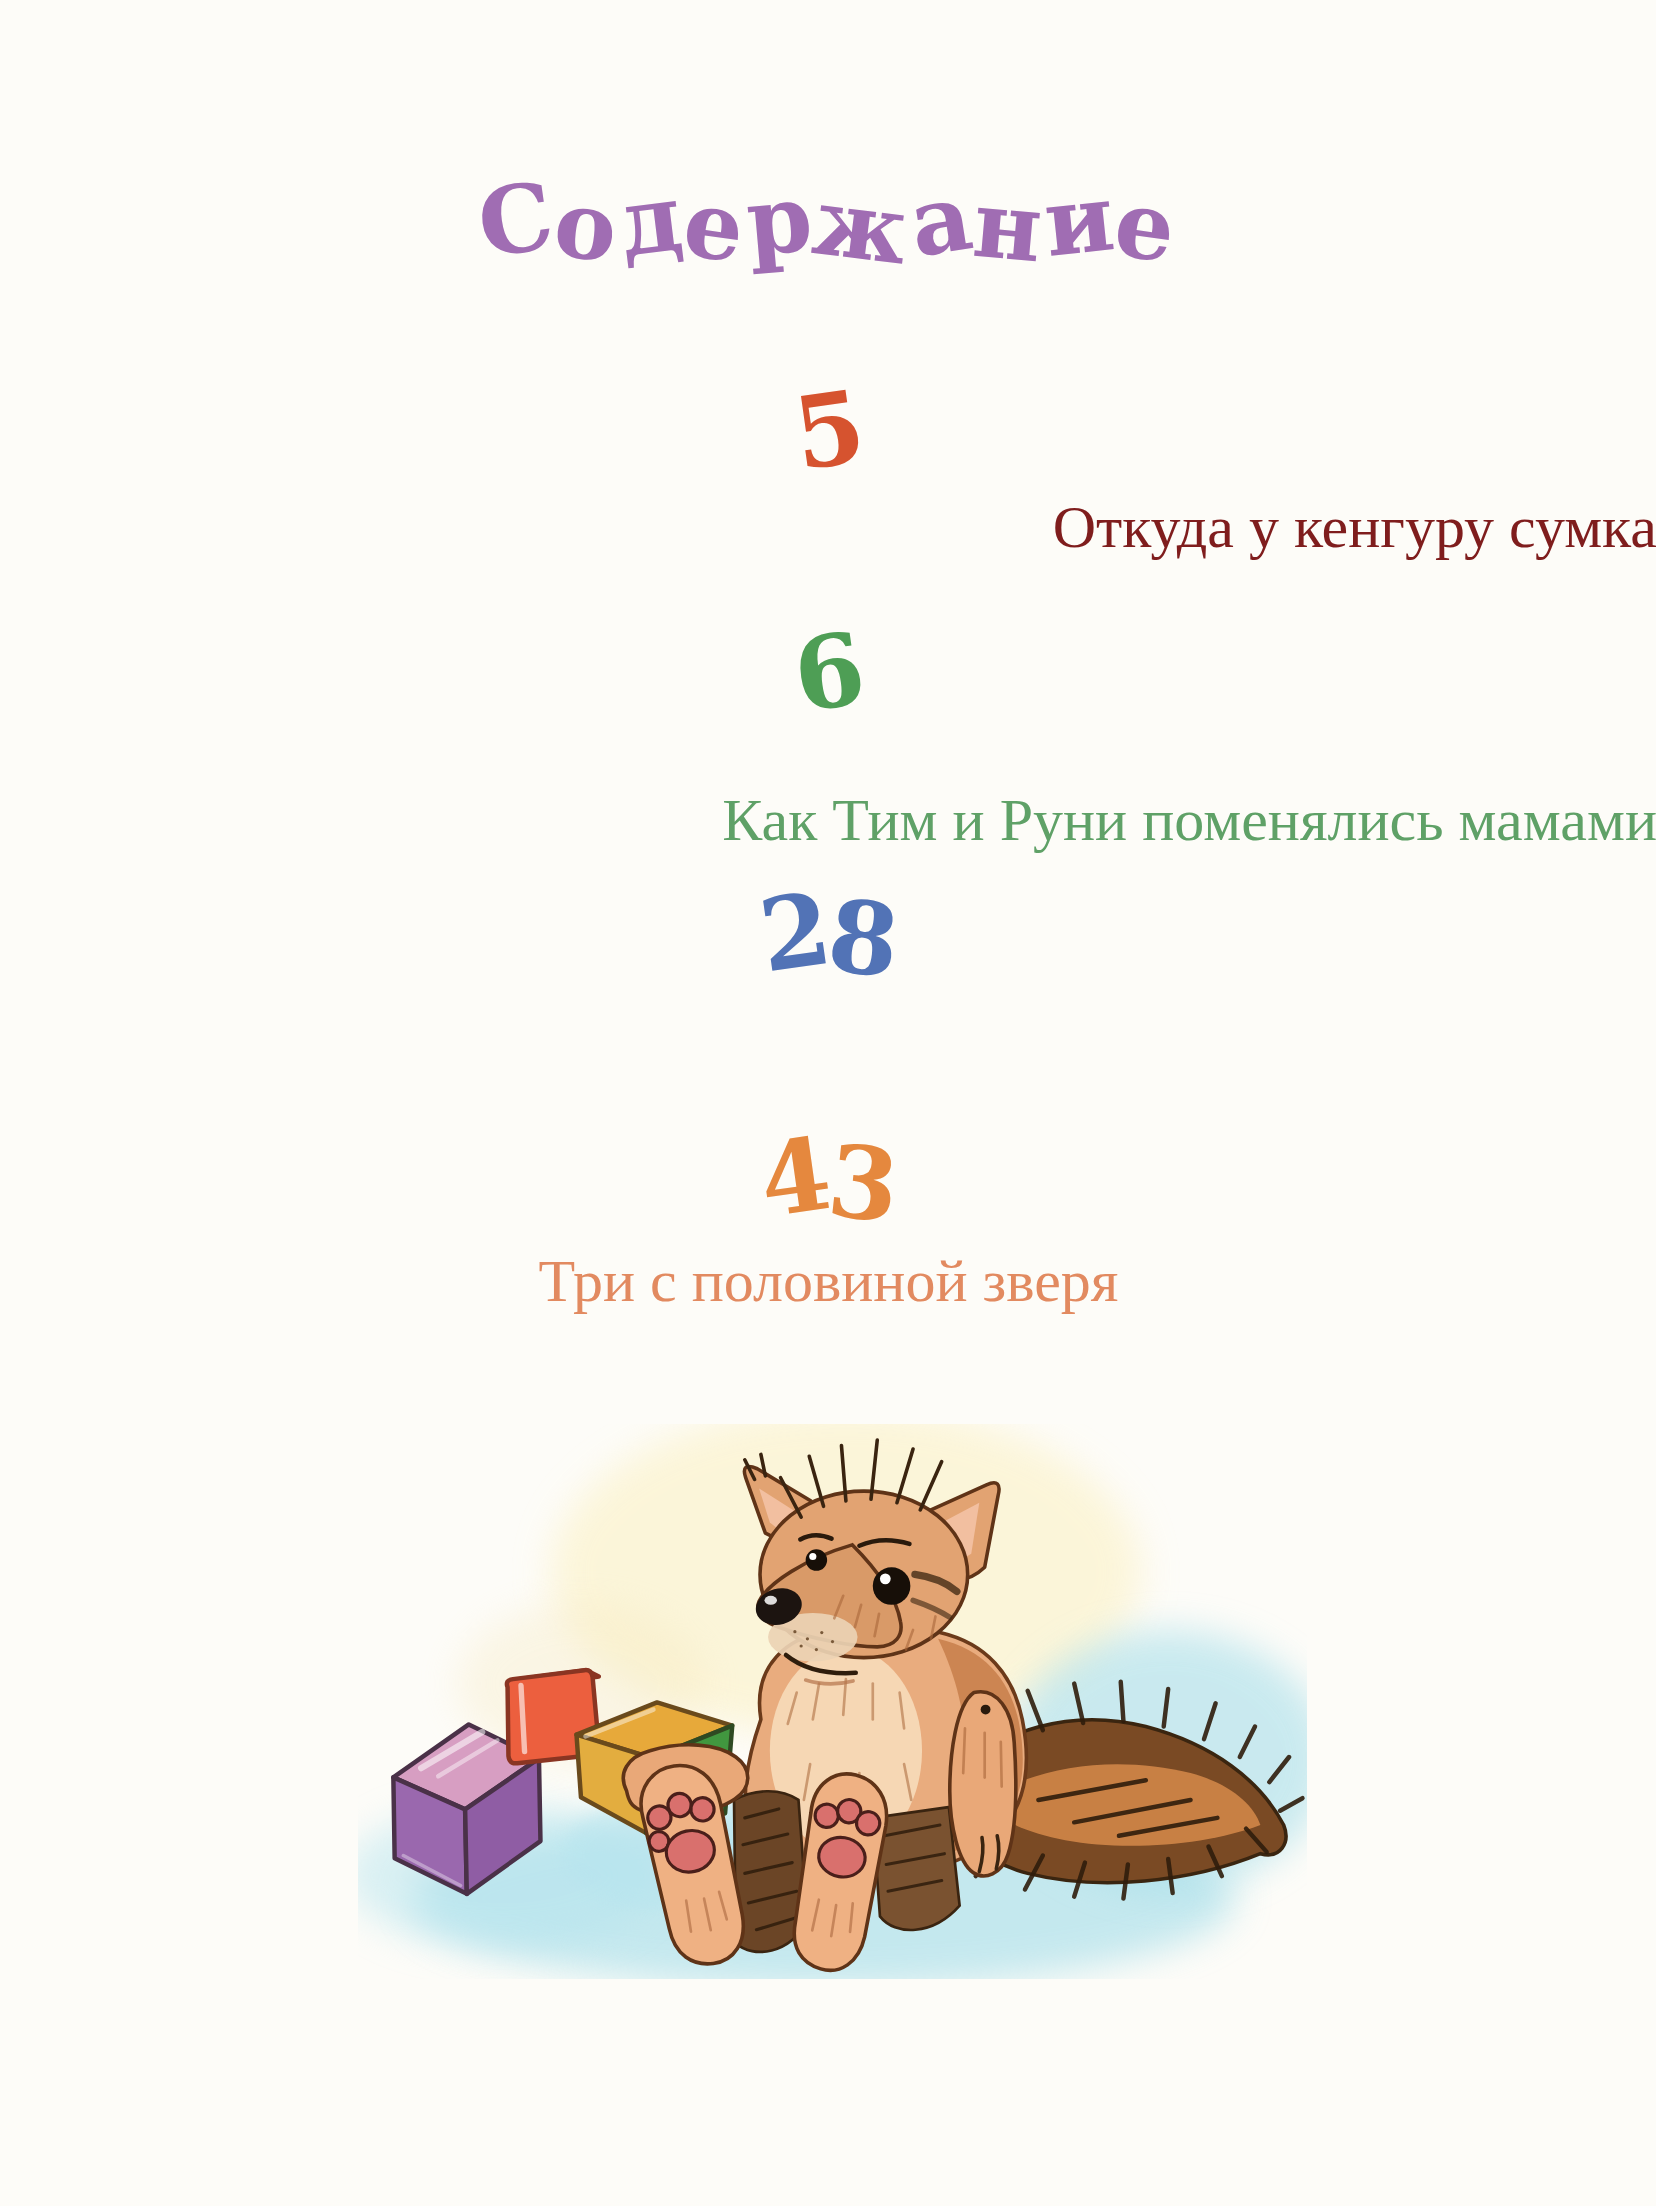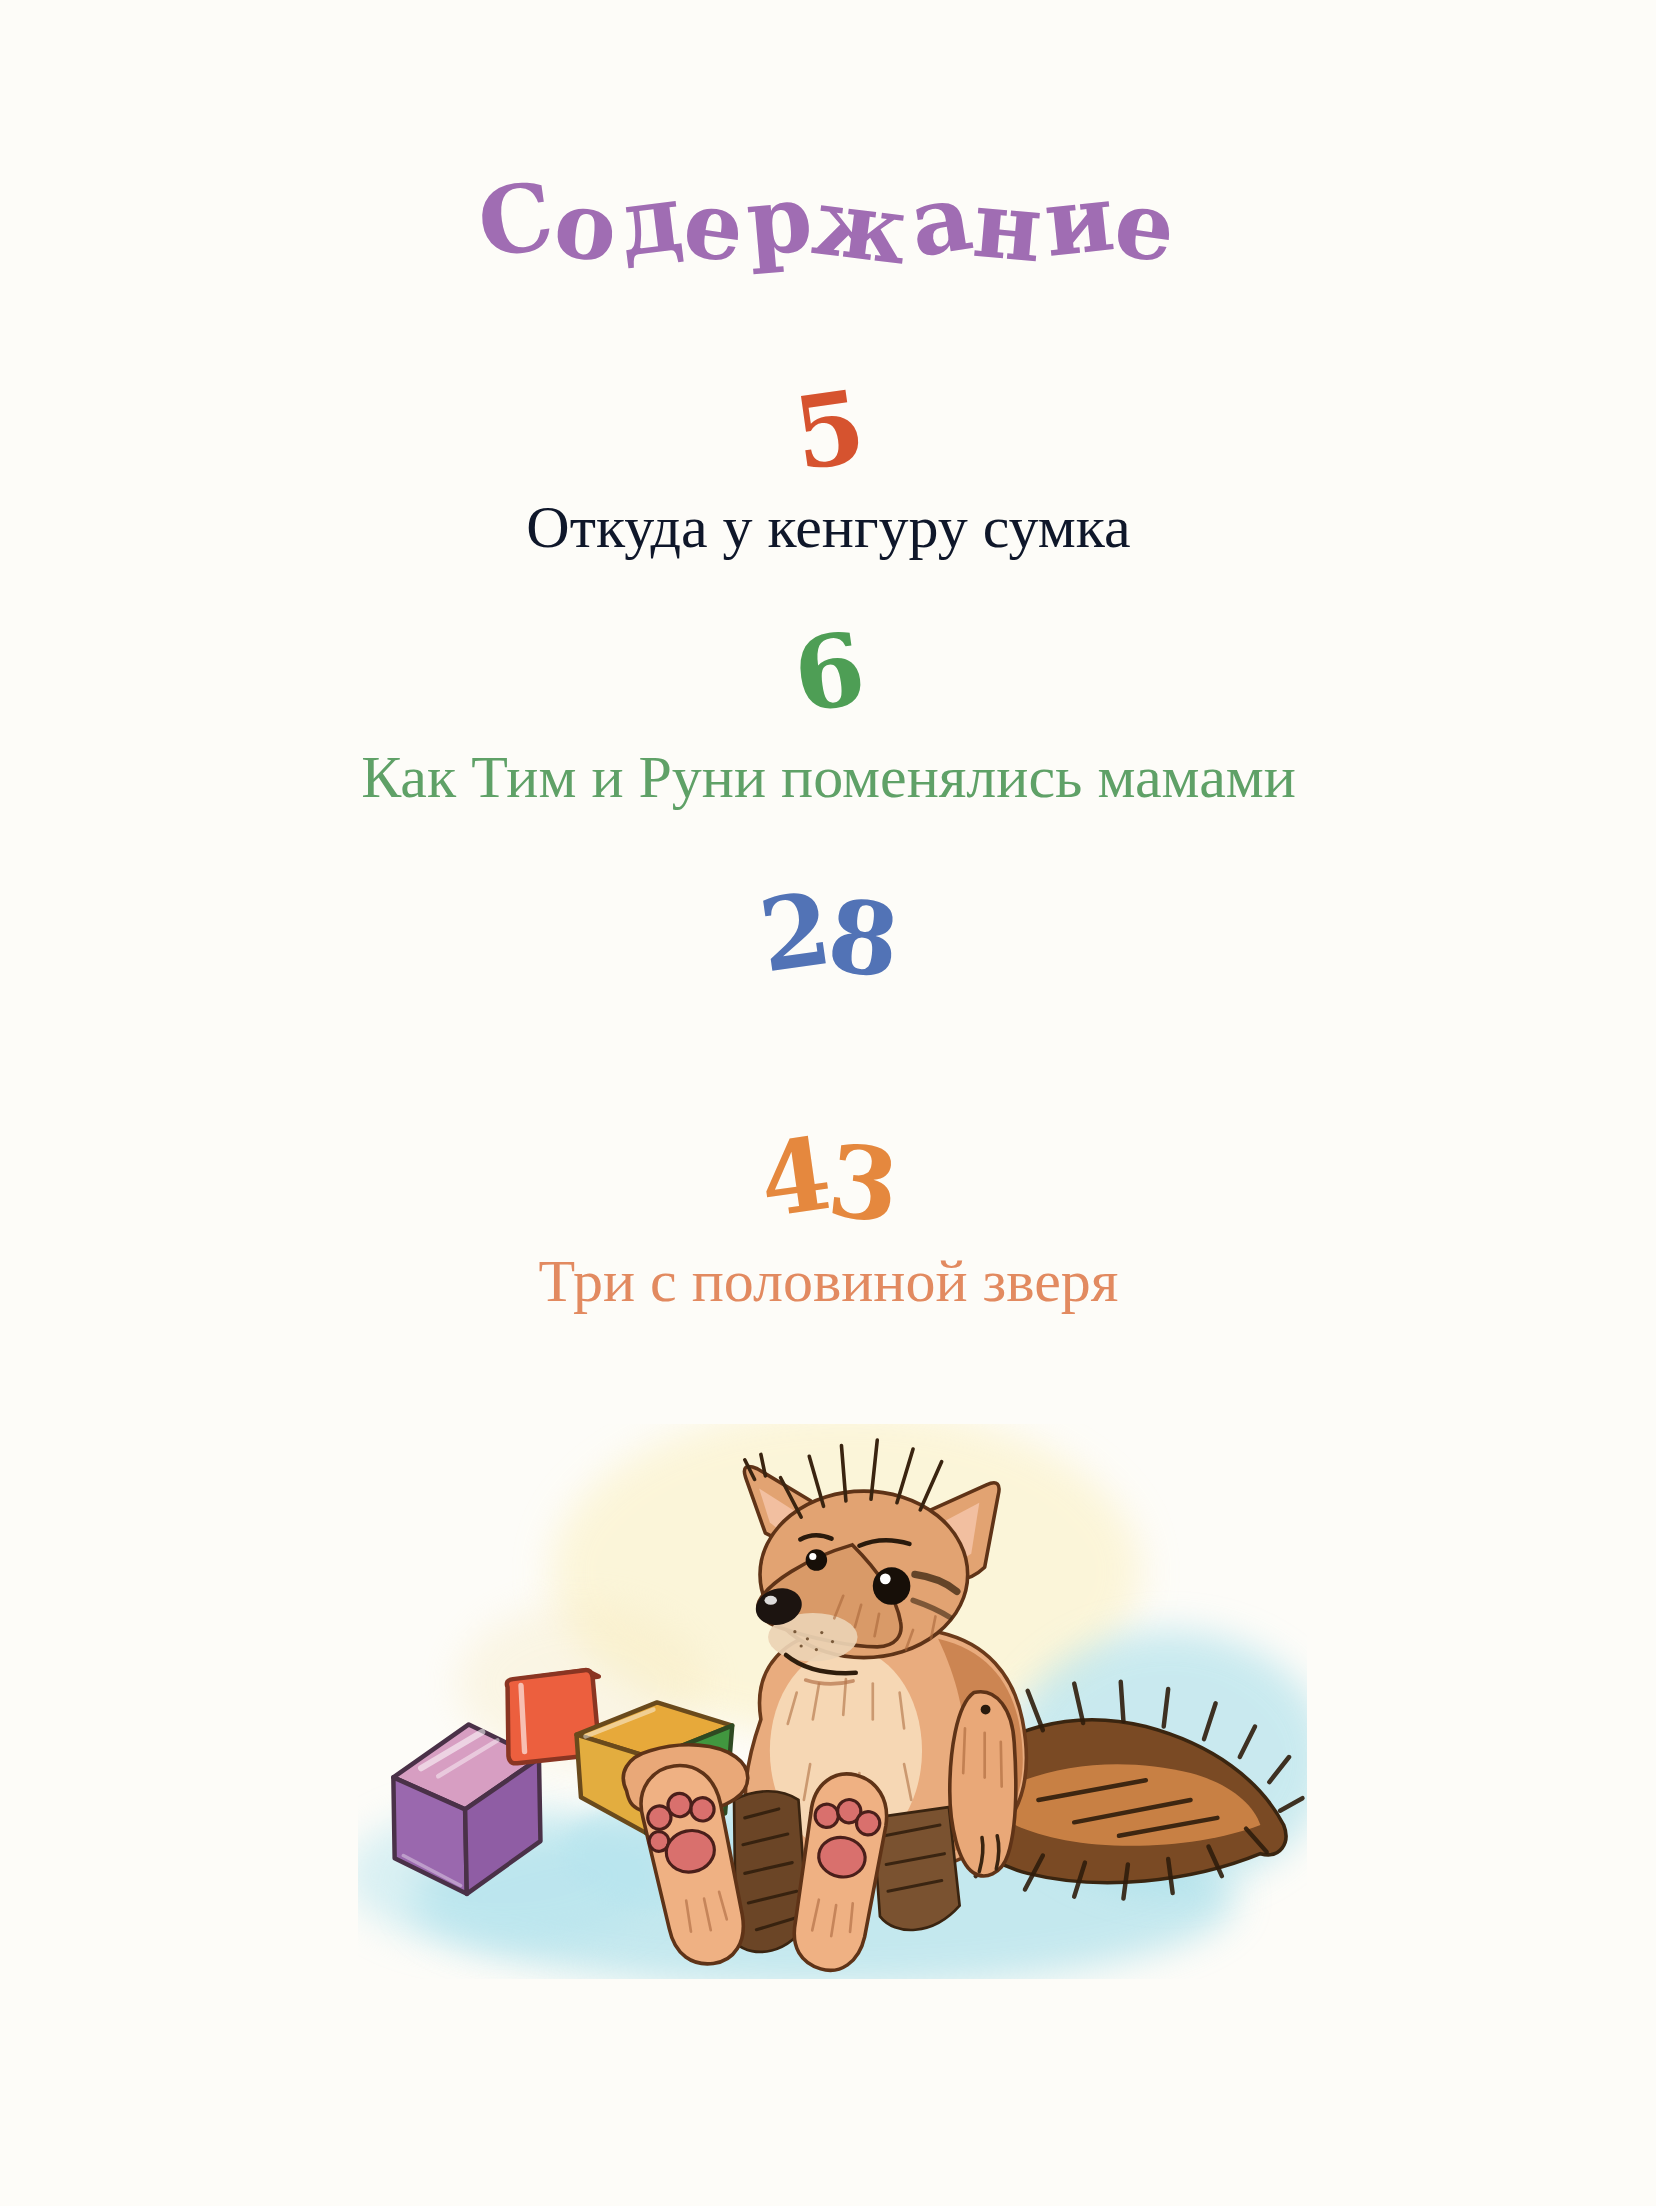--- a/index.html
+++ b/index.html
@@ -23,39 +23,39 @@
     font-family:"DejaVu Serif", serif;
     font-weight:bold;
     font-size:100px;
     line-height:1;
     letter-spacing:-1.8px;
   }
   .etitle{
     font-size:60px;
     line-height:1.15;
   }
-  .n-red{color:#d6532f;}   .t-red{color:#0f172a;}
+  .n-red{color:#d6532f;}   .t-red{color:#7f1d1d;text-align:right;}
   .n-green{color:#4e9e55;} .t-green{color:#5fa167;}
   .n-blue{color:#5273b6;}  .t-blue{color:#4f74b2;}
   .n-orange{color:#e5883e;}.t-orange{color:#e28a60;}
   .fk{display:inline-block;}
   .illus{position:absolute;left:358px;top:1424px;}
 </style>
 </head>
 <body>
 
 <div class="page">
 
   <div class="cline toc-title"><span class="fk" style="transform:rotate(-8deg) translateY(-2.7px)">С</span><span class="fk" style="transform:rotate(6deg) translateY(3.6px)">о</span><span class="fk" style="transform:rotate(-7deg) translateY(-2.7px)">д</span><span class="fk" style="transform:rotate(8deg) translateY(3.6px)">е</span><span class="fk" style="transform:rotate(-5deg) translateY(-2.7px)">р</span><span class="fk" style="transform:rotate(7deg) translateY(3.6px)">ж</span><span class="fk" style="transform:rotate(-9deg) translateY(-2.7px)">а</span><span class="fk" style="transform:rotate(5deg) translateY(3.6px)">н</span><span class="fk" style="transform:rotate(-6deg) translateY(-2.7px)">и</span><span class="fk" style="transform:rotate(8deg) translateY(3.6px)">е</span></div>
 
   <div class="cline pnum n-red" style="top:383px;"><span class="fk" style="transform:rotate(-8deg) translateY(-2.7px)">5</span></div>
   <div class="cline etitle t-red" style="top:493px;">Откуда у кенгуру сумка</div>
 
   <div class="cline pnum n-green" style="top:625px;"><span class="fk" style="transform:rotate(-8deg) translateY(-2.7px)">6</span></div>
-  <div class="cline etitle t-green" style="top:743px;">Как Тим и Руни поменялись мамами</div>
+  <div class="cline etitle t-green" style="top:786px;text-align:right;">Как Тим и Руни поменялись мамами</div>
 
   <div class="cline pnum n-blue" style="top:885px;"><span class="fk" style="transform:rotate(-8deg) translateY(-2.7px)">2</span><span class="fk" style="transform:rotate(6deg) translateY(3.6px)">8</span></div>
 
   <div class="cline pnum n-orange" style="top:1130px;"><span class="fk" style="transform:rotate(-8deg) translateY(-2.7px)">4</span><span class="fk" style="transform:rotate(6deg) translateY(3.6px)">3</span></div>
   <div class="cline etitle t-orange" style="top:1247px;">Три с половиной зверя</div>
 
   <svg class="illus" viewBox="0 0 1060 620" width="949" height="555">
     <defs>
       <filter id="b1" x="-50%" y="-50%" width="200%" height="200%">
           <feGaussianBlur stdDeviation="20"></feGaussianBlur>

